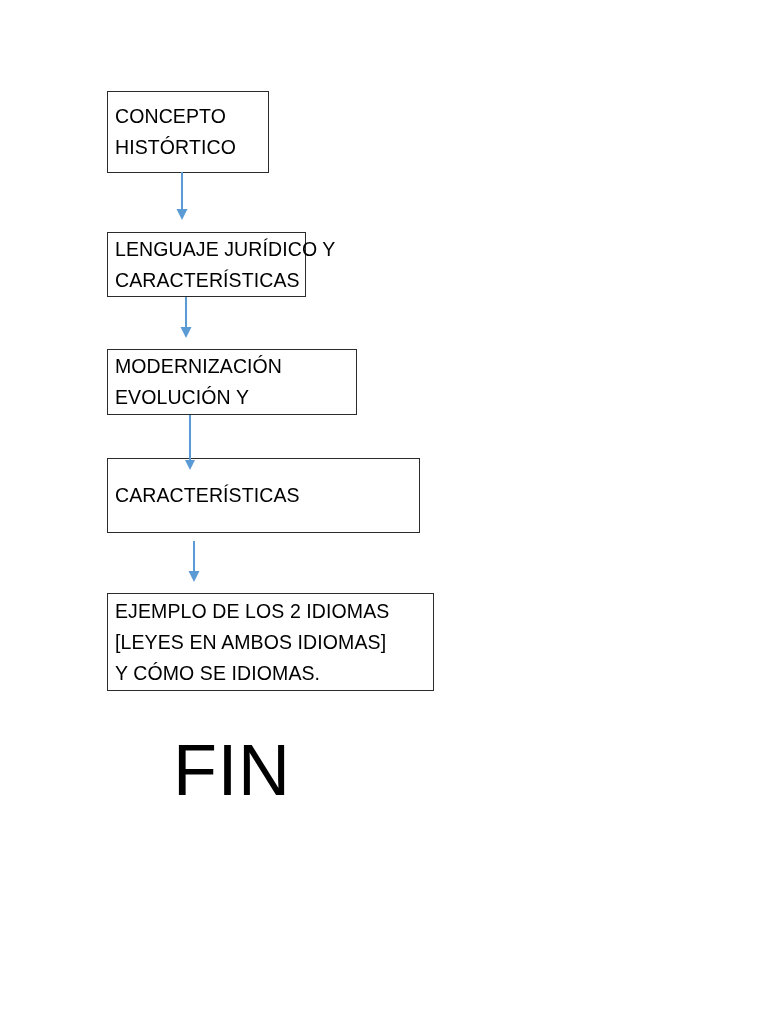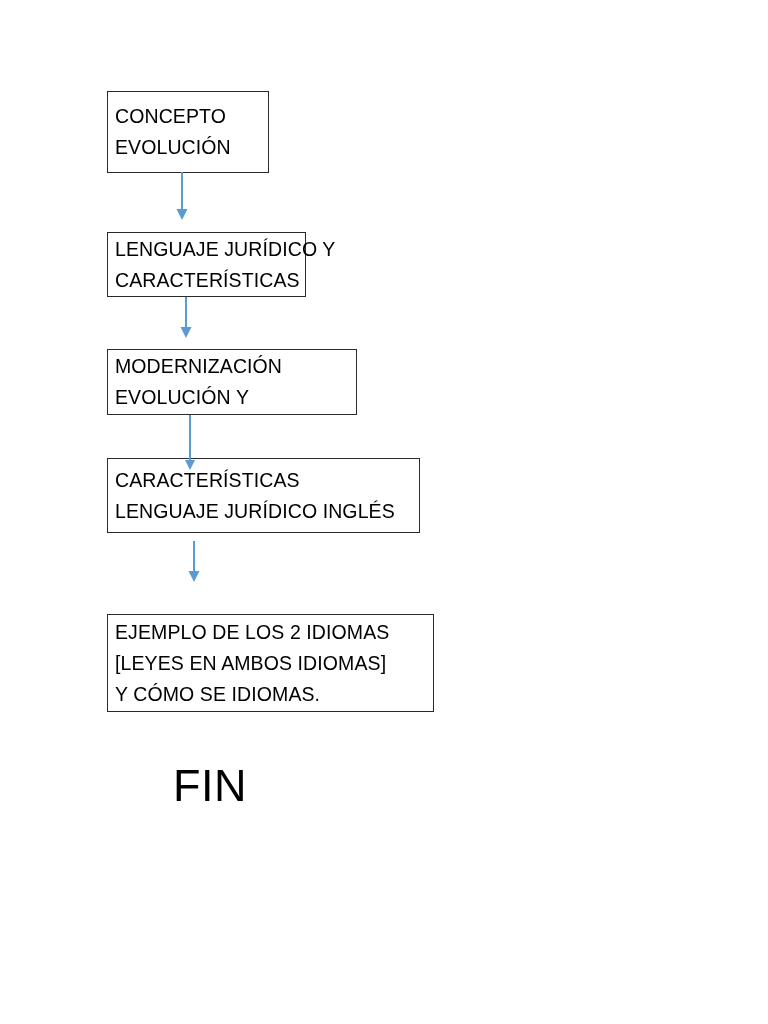--- a/index.html
+++ b/index.html
@@ -35,50 +35,49 @@
     color: #000000;
     white-space: pre;
     padding-left: 7px;
     letter-spacing: 0.1px;
   }
 
   #node-1 { left: 107px; top: 91px;  width: 162px; height: 82px;  }
   #node-2 { left: 107px; top: 232px; width: 199px; height: 65px;  }
   #node-3 { left: 107px; top: 349px; width: 250px; height: 66px;  }
   #node-4 { left: 107px; top: 458px; width: 313px; height: 75px;  }
-  #node-5 { left: 107px; top: 614px; width: 327px; height: 98px;  }
+  #node-5 { left: 107px; top: 593px; width: 327px; height: 98px;  }
 
   
   .arrow {
     position: absolute;
     overflow: visible;
   }
   .arrow svg { display: block; }
 
   
   #fin {
     position: absolute;
     left: 173px;
     top: 740px;
-    font-size: 45px;
+    font-size: 72px;
     line-height: 60px;
     color: #000000;
     white-space: pre;
     letter-spacing: 0.5px;
-    margin-top: 16px;
   }
 </style>
 </head>
 <body>
 
 <div id="canvas">
 
   <div class="node" id="node-1">
     <div class="line">CONCEPTO</div>
-    <div class="line">EVOLUCIÓN</div>
+    <div class="line">HISTÓRTICO</div>
   </div>
 
   <div class="arrow" id="arrow-1" style="left:174px; top:172px; width:16px; height:50px;">
     <svg width="16" height="50" viewBox="0 0 16 50">
       <line x1="8" y1="0" x2="8" y2="40" stroke="#5b9bd5" stroke-width="2"></line>
       <polygon points="8,48 2.5,37 13.5,37" fill="#5b9bd5"></polygon>
     </svg>
   </div>
 
   <div class="node" id="node-2">
@@ -93,21 +92,20 @@
     </svg>
   </div>
 
   <div class="node" id="node-3">
     <div class="line">MODERNIZACIÓN</div>
     <div class="line">EVOLUCIÓN Y</div>
   </div>
 
   <div class="node" id="node-4">
     <div class="line">CARACTERÍSTICAS</div>
-    <div class="line">LENGUAJE JURÍDICO INGLÉS</div>
   </div>
 
   <div class="arrow" id="arrow-3" style="left:182px; top:415px; width:16px; height:58px; z-index:5;">
     <svg width="16" height="58" viewBox="0 0 16 58">
       <line x1="8" y1="0" x2="8" y2="48" stroke="#5b9bd5" stroke-width="2"></line>
       <polygon points="8,55 3,45 13,45" fill="#5b9bd5"></polygon>
     </svg>
   </div>
 
   <div class="arrow" id="arrow-4" style="left:186px; top:541px; width:16px; height:44px;">

